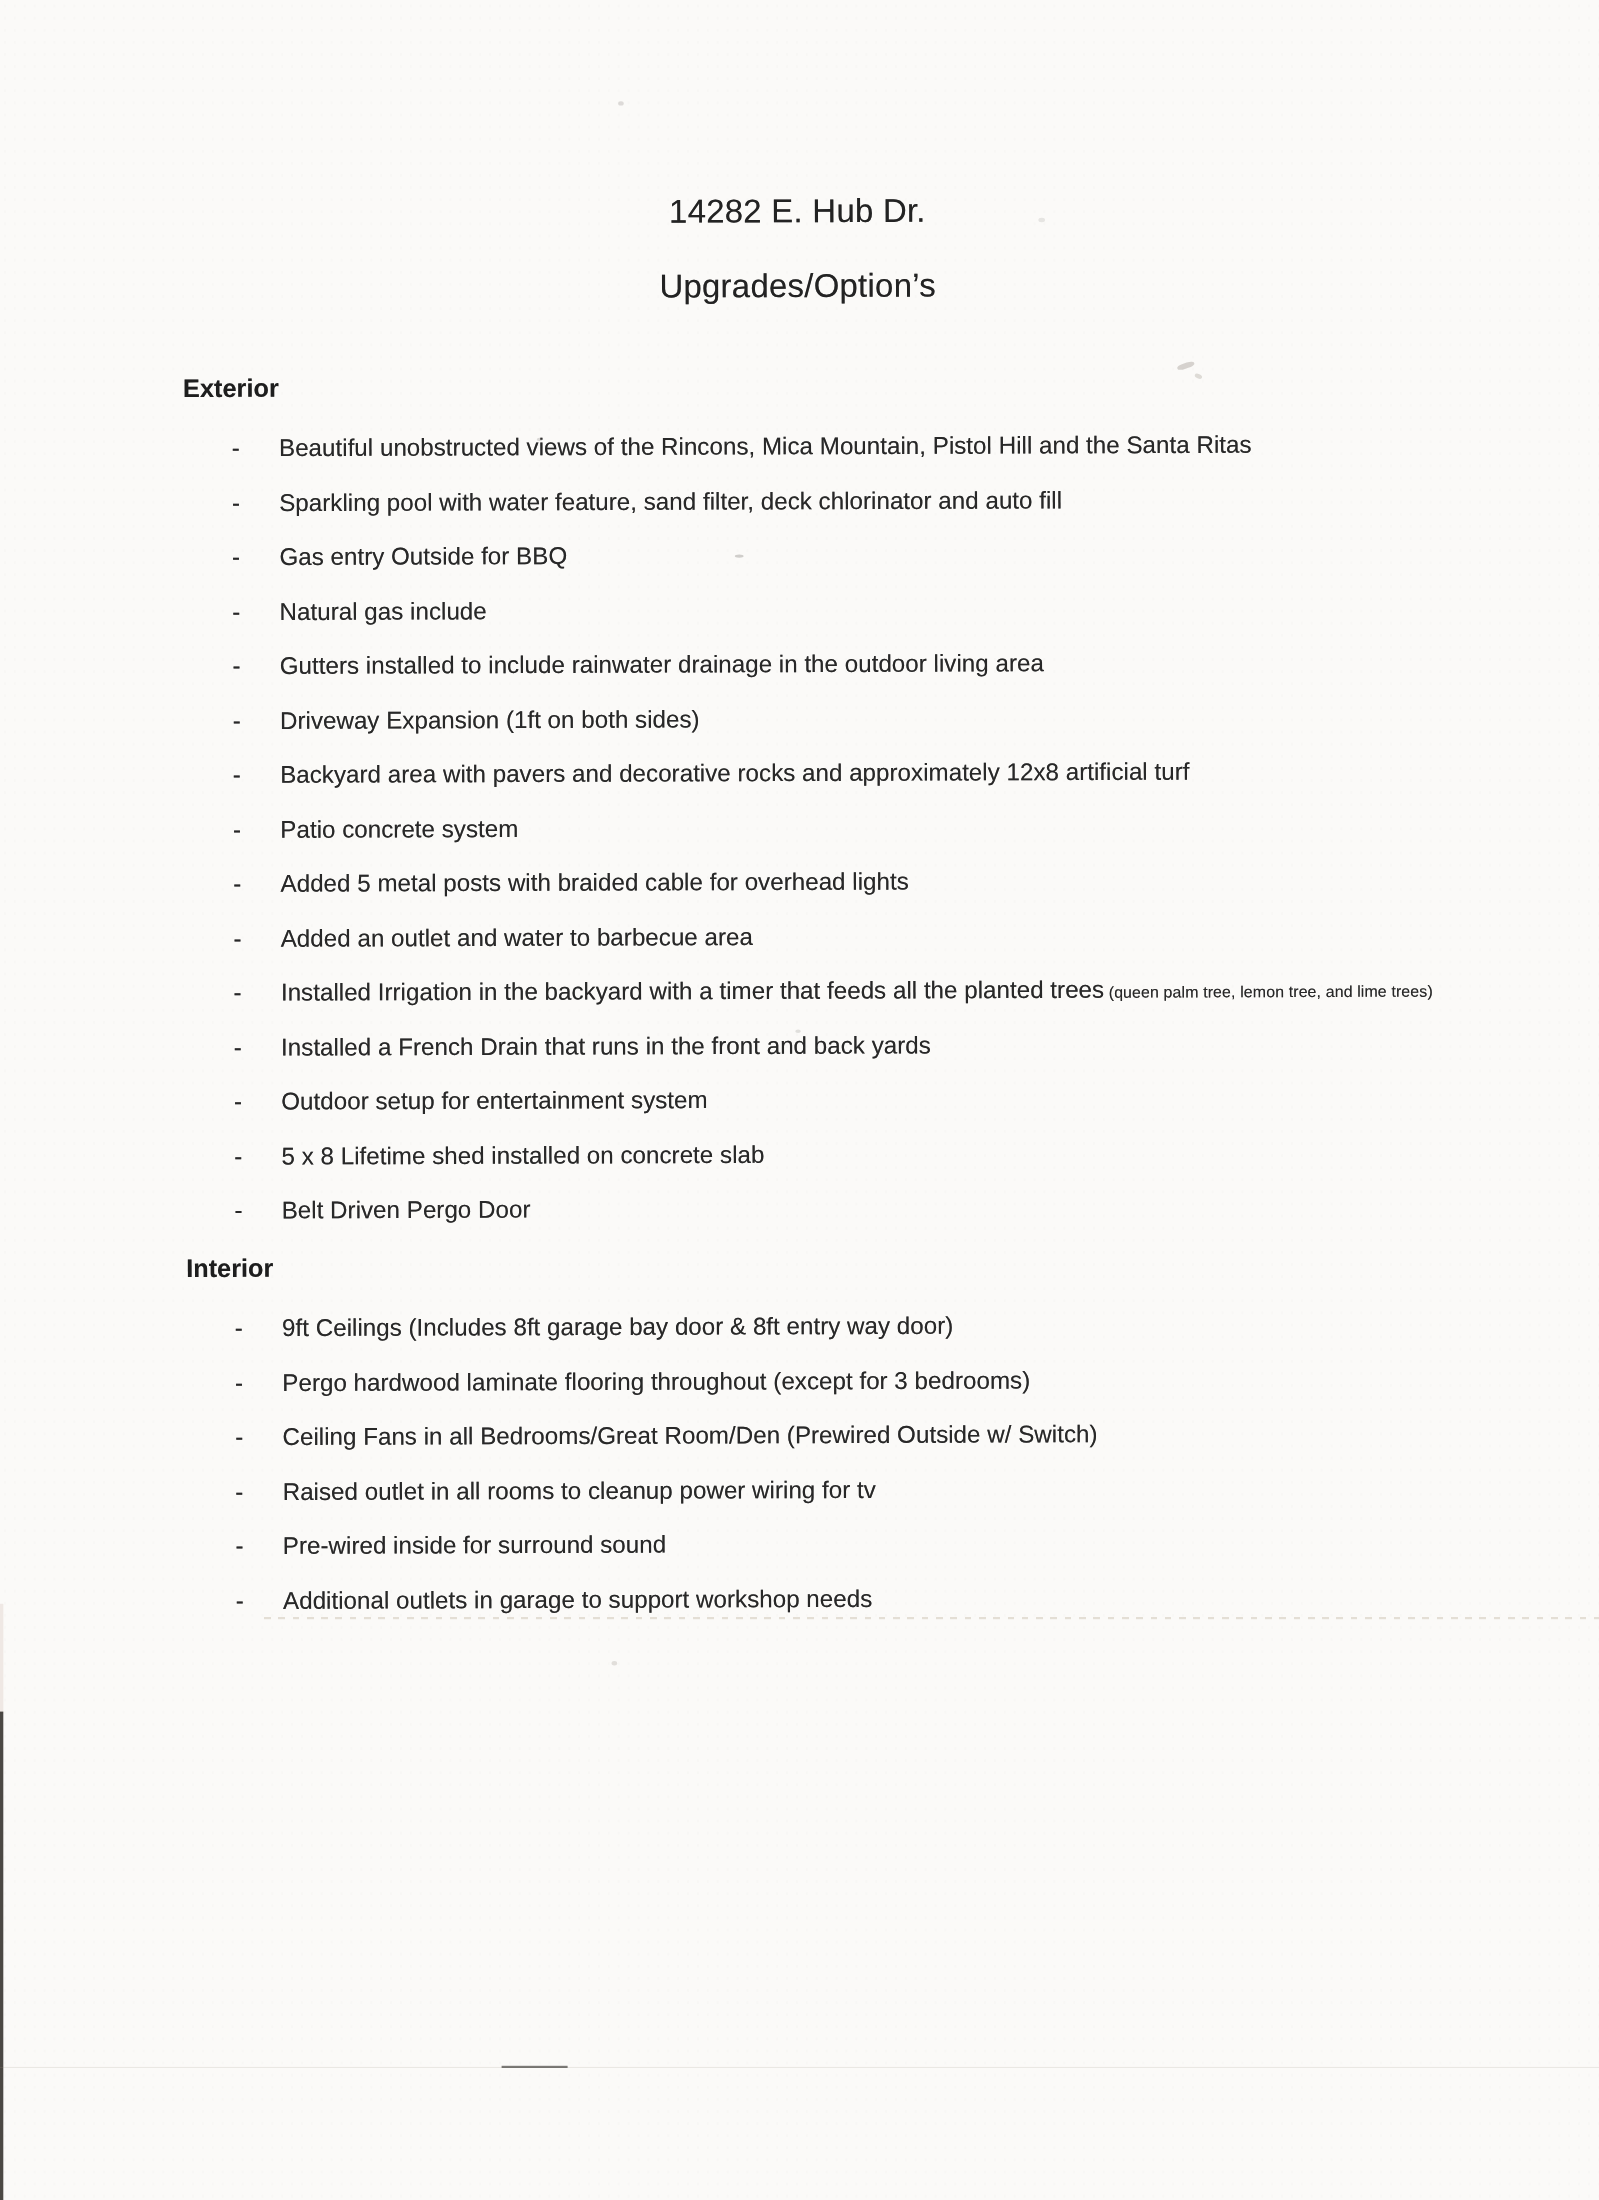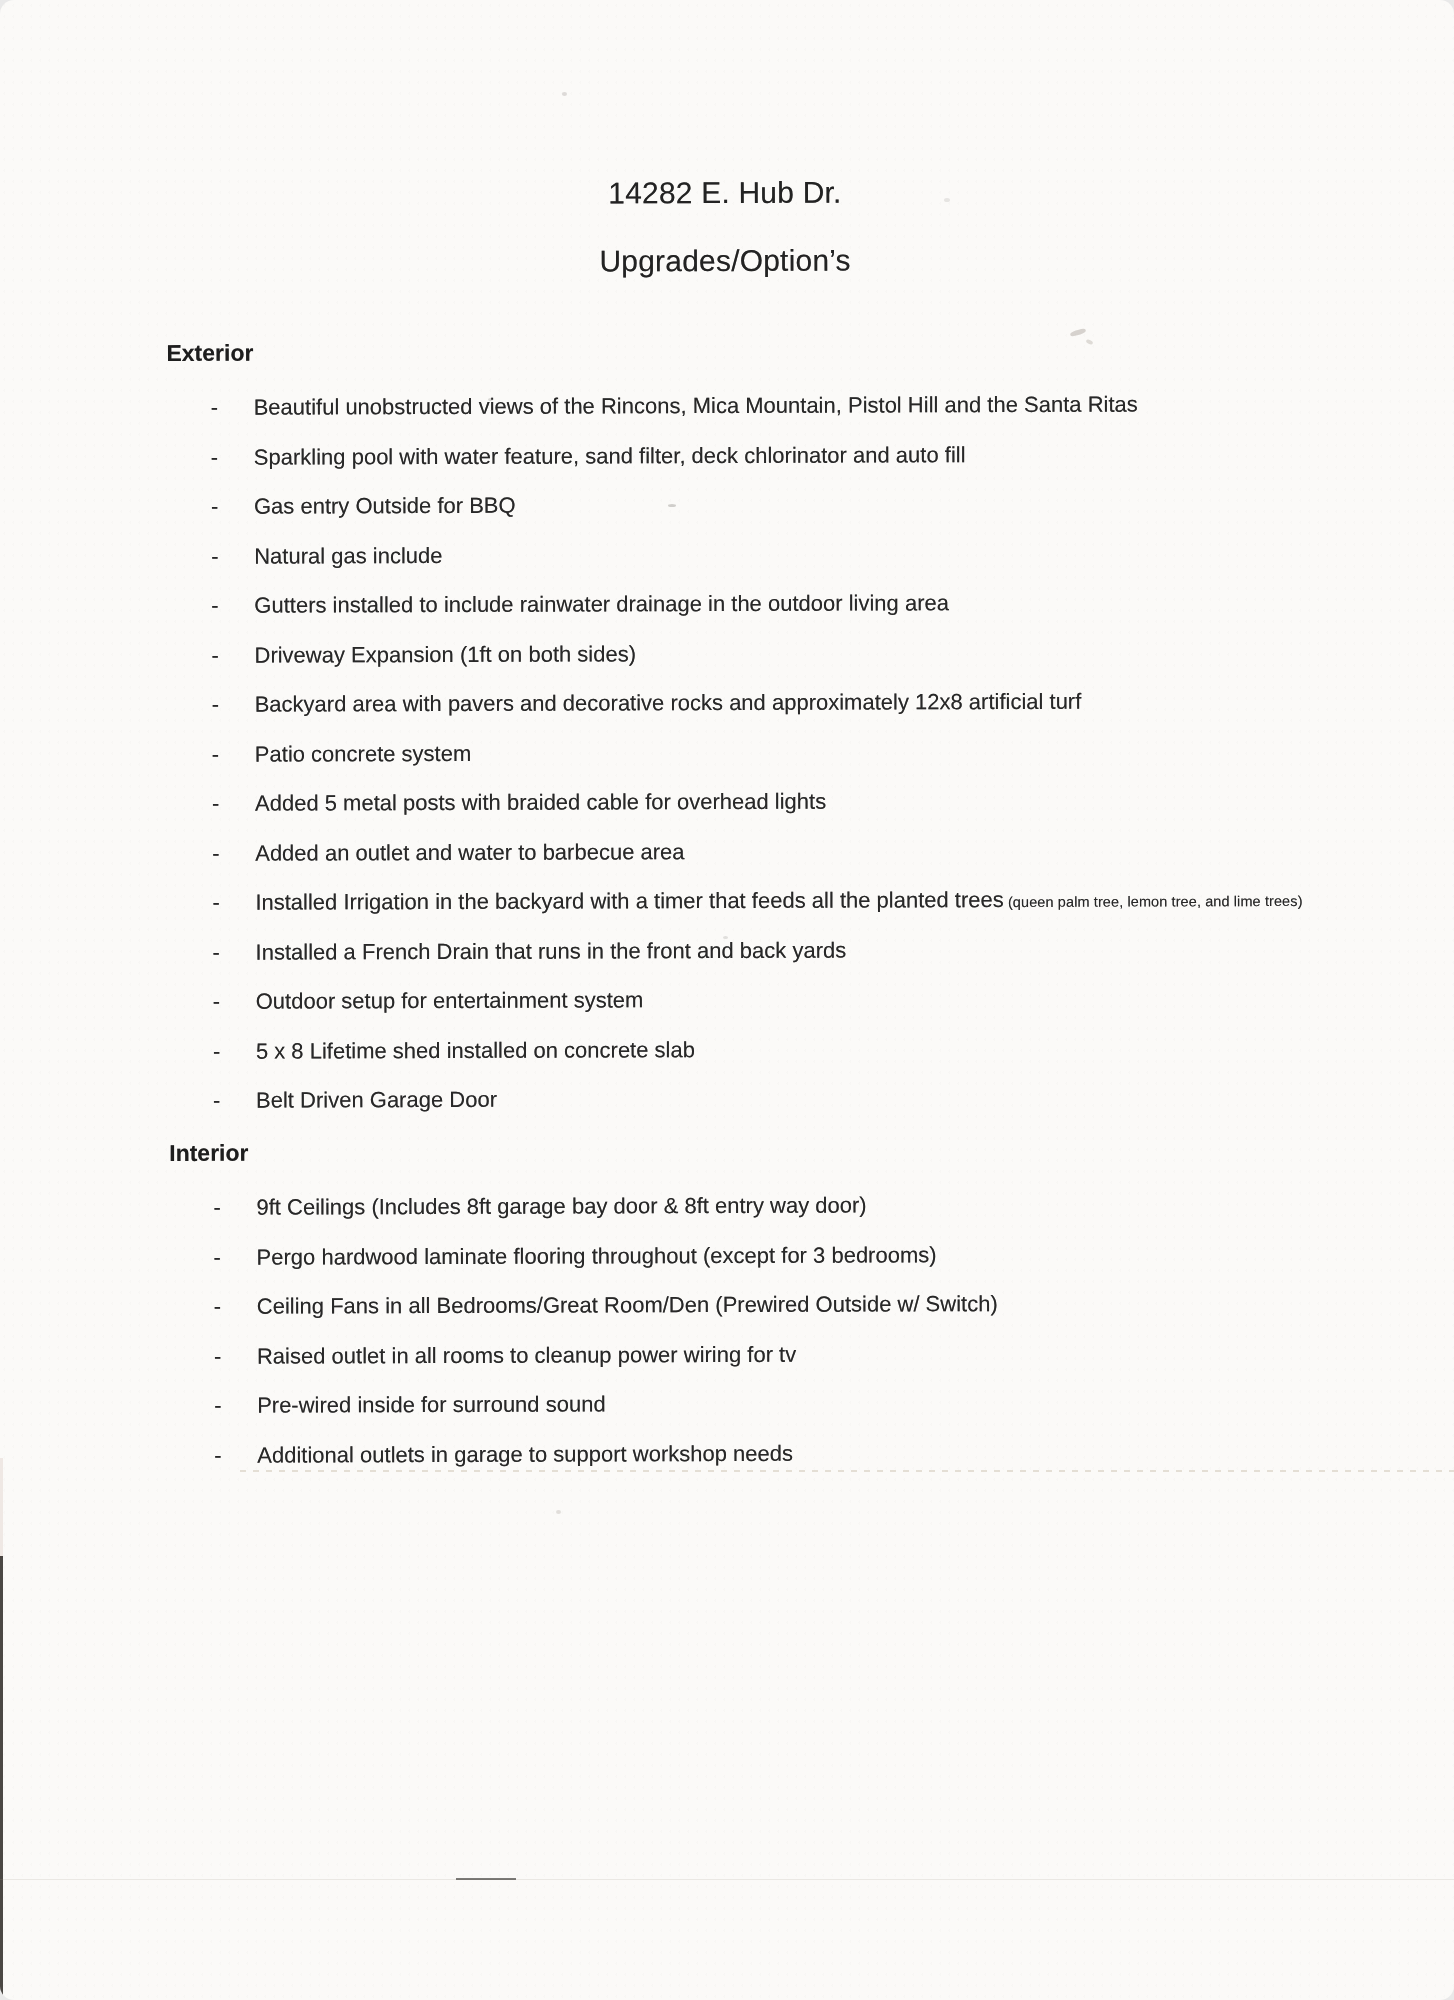--- a/index.html
+++ b/index.html
@@ -11,21 +11,20 @@
     position: relative;
     width: 1454px;
     height: 2000px;
     margin: 0 auto;
     background: #fbfaf8;
     overflow: hidden;
     font-family: "Liberation Sans", sans-serif;
     color: #262626;
     background-image: radial-gradient(rgba(60,55,50,0.015) 1px, transparent 1px);
     background-size: 9px 11px;
-    border-radius: 14px;
   }
   .doc {
     position: absolute;
     inset: 0;
     transform: rotate(-0.2deg);
     transform-origin: 50% 40%;
   }
   .doc-text {
     text-shadow: 0 0 0.6px rgba(45,45,45,0.55);
   }
@@ -169,21 +168,21 @@
             <li><span class="dash">-</span><span>Gutters installed to include rainwater drainage in the outdoor living area</span></li>
             <li><span class="dash">-</span><span>Driveway Expansion (1ft on both sides)</span></li>
             <li><span class="dash">-</span><span>Backyard area with pavers and decorative rocks and approximately 12x8 artificial turf</span></li>
             <li><span class="dash">-</span><span>Patio concrete system</span></li>
             <li><span class="dash">-</span><span>Added 5 metal posts with braided cable for overhead lights</span></li>
             <li><span class="dash">-</span><span>Added an outlet and water to barbecue area</span></li>
             <li><span class="dash">-</span><span>Installed Irrigation in the backyard with a timer that feeds all the planted trees</span><span class="note"> (queen palm tree, lemon tree, and lime trees)</span></li>
             <li><span class="dash">-</span><span>Installed a French Drain that runs in the front and back yards</span></li>
             <li><span class="dash">-</span><span>Outdoor setup for entertainment system</span></li>
             <li><span class="dash">-</span><span>5 x 8 Lifetime shed installed on concrete slab</span></li>
-            <li><span class="dash">-</span><span>Belt Driven Garage Door</span></li>
+            <li><span class="dash">-</span><span>Belt Driven Pergo Door</span></li>
           </ul>
         </div>
         <div class="section">
           <h2 class="section-heading doc-text">Interior</h2>
           <ul class="section-list">
             <li><span class="dash">-</span><span>9ft Ceilings (Includes 8ft garage bay door &amp; 8ft entry way door)</span></li>
             <li><span class="dash">-</span><span>Pergo hardwood laminate flooring throughout (except for 3 bedrooms)</span></li>
             <li><span class="dash">-</span><span>Ceiling Fans in all Bedrooms/Great Room/Den (Prewired Outside w/ Switch)</span></li>
             <li><span class="dash">-</span><span>Raised outlet in all rooms to cleanup power wiring for tv</span></li>
             <li><span class="dash">-</span><span>Pre-wired inside for surround sound</span></li>

